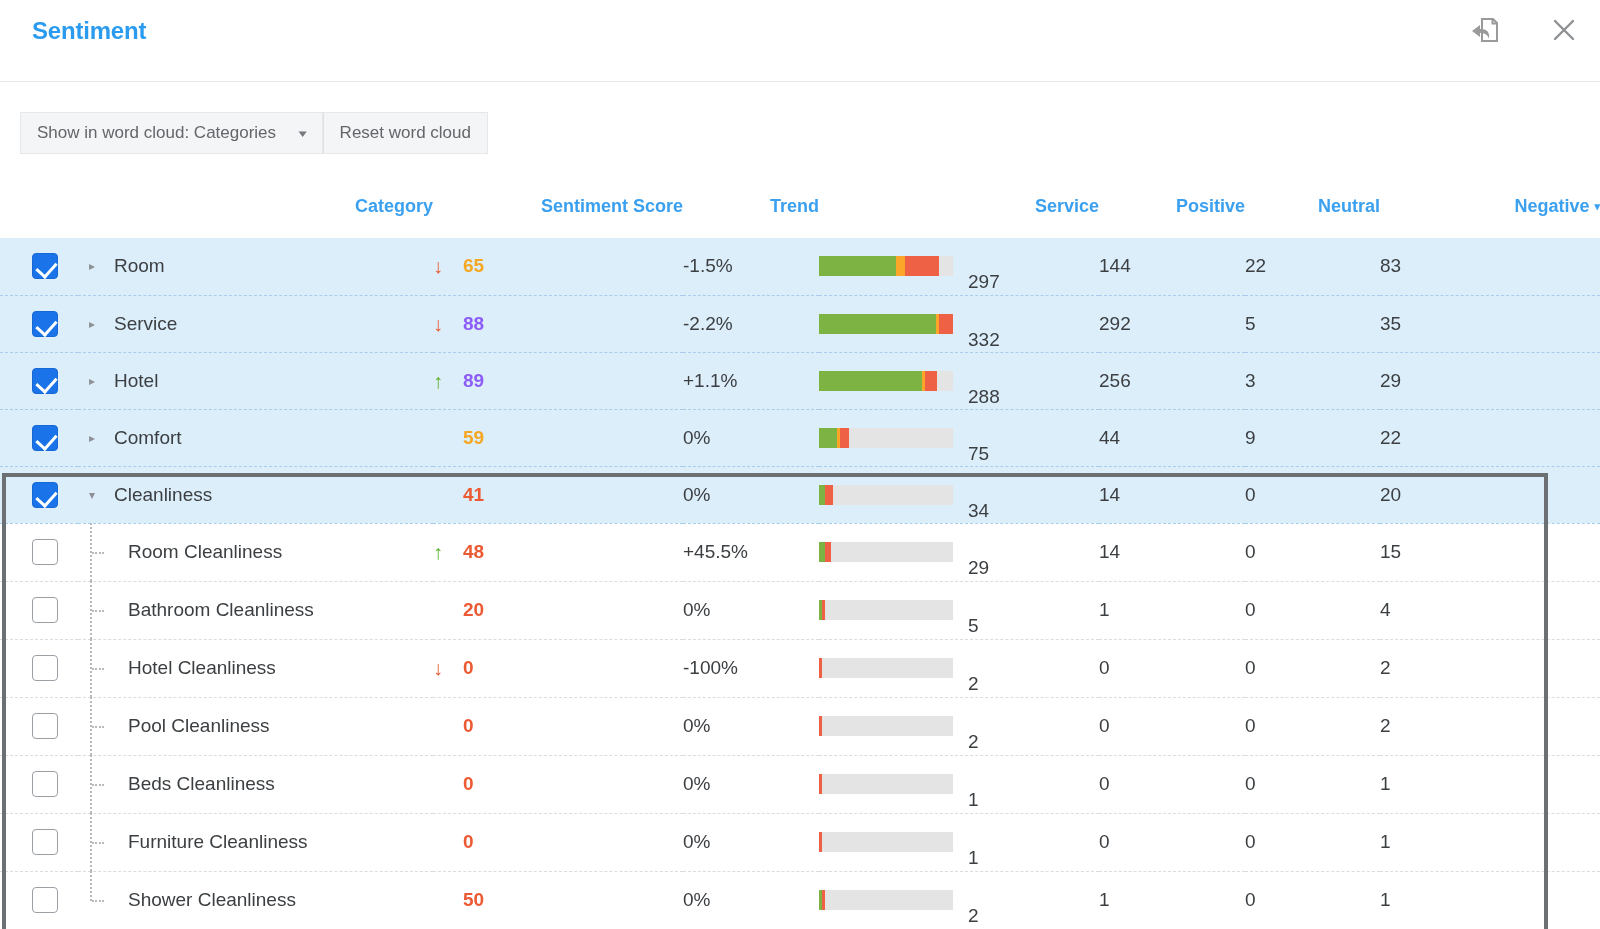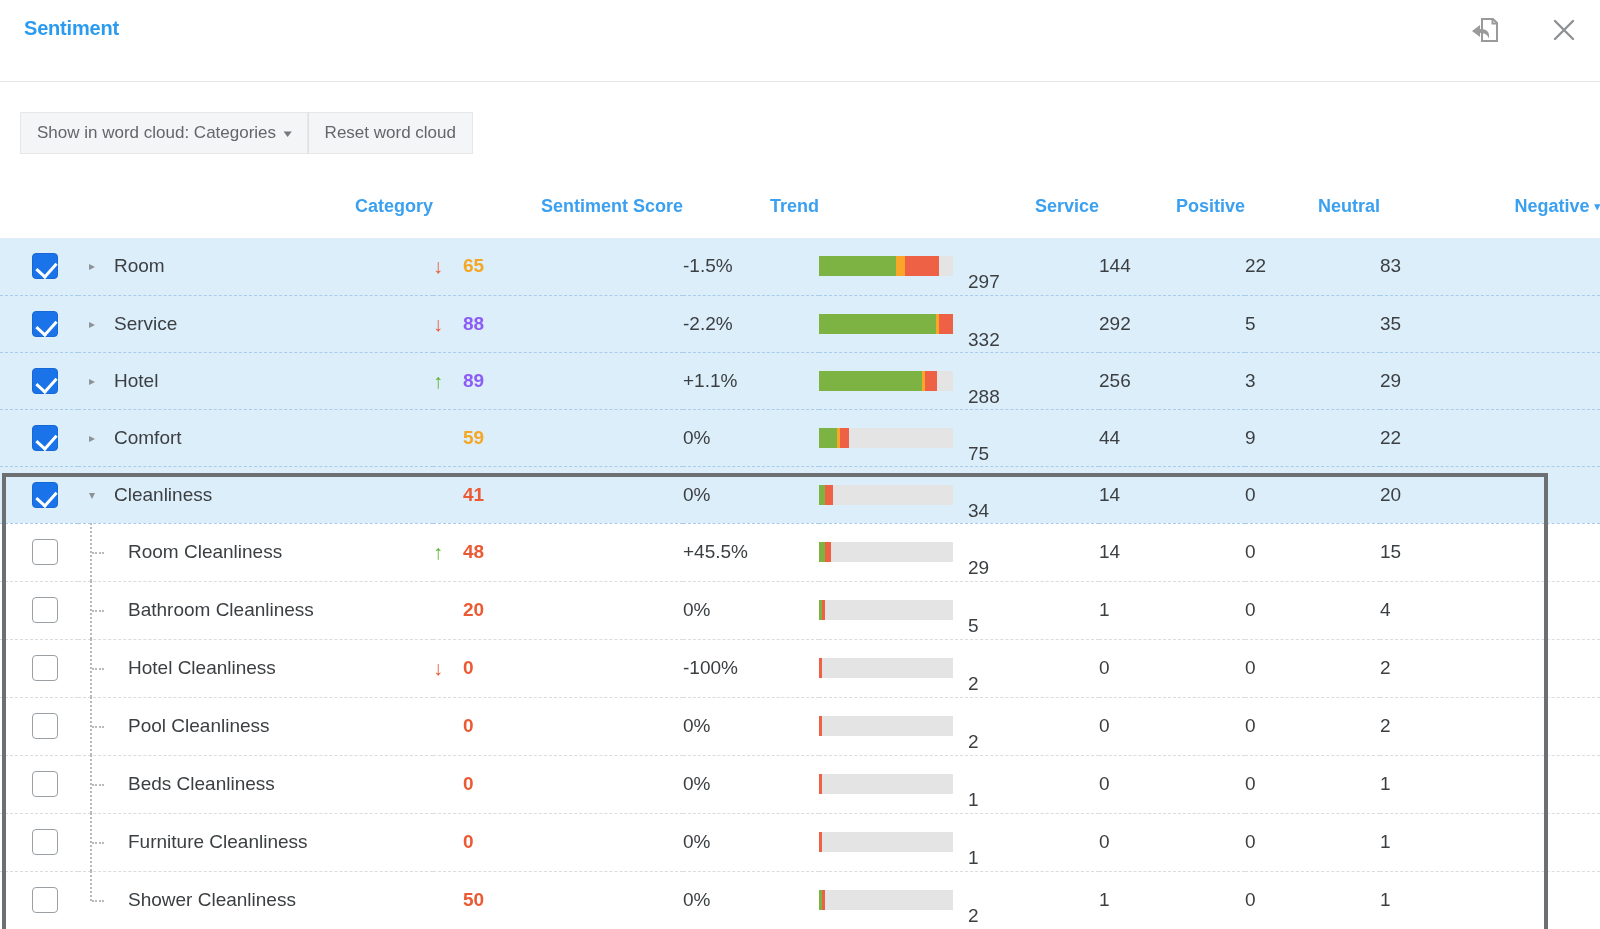--- a/index.html
+++ b/index.html
@@ -12,22 +12,22 @@
   }
 
   
   .panel-header {
     position: relative;
     height: 82px;
     border-bottom: 1px solid #e4e6e8;
   }
   .panel-title {
     position: absolute;
-    left: 24px; top: 17px;
-    font-size: 20px;
+    left: 32px; top: 17px;
+    font-size: 24px;
     font-weight: bold;
     color: #2a9bef;
     letter-spacing: -0.2px;
   }
   .header-actions {
     position: absolute;
     right: 18px; top: 12px;
     display: flex;
     align-items: center;
     gap: 44px;
@@ -49,21 +49,21 @@
   }
   .tb-btn {
     background: #f4f5f6;
     border: 1px solid #e6e7e9;
     color: #63666a;
     font-size: 17px;
     padding: 0 16px;
     height: 42px;
     display: flex;
     align-items: center;
-    gap: 9px;
+    gap: 24px;
     cursor: pointer;
     white-space: nowrap;
   }
   .tb-btn + .tb-btn { border-left: 1px solid #dfe0e2; }
   .tb-caret {
     font-size: 11px;
     color: #767a7e;
     transform: scaleX(1.5);
     line-height: 1;
   }

